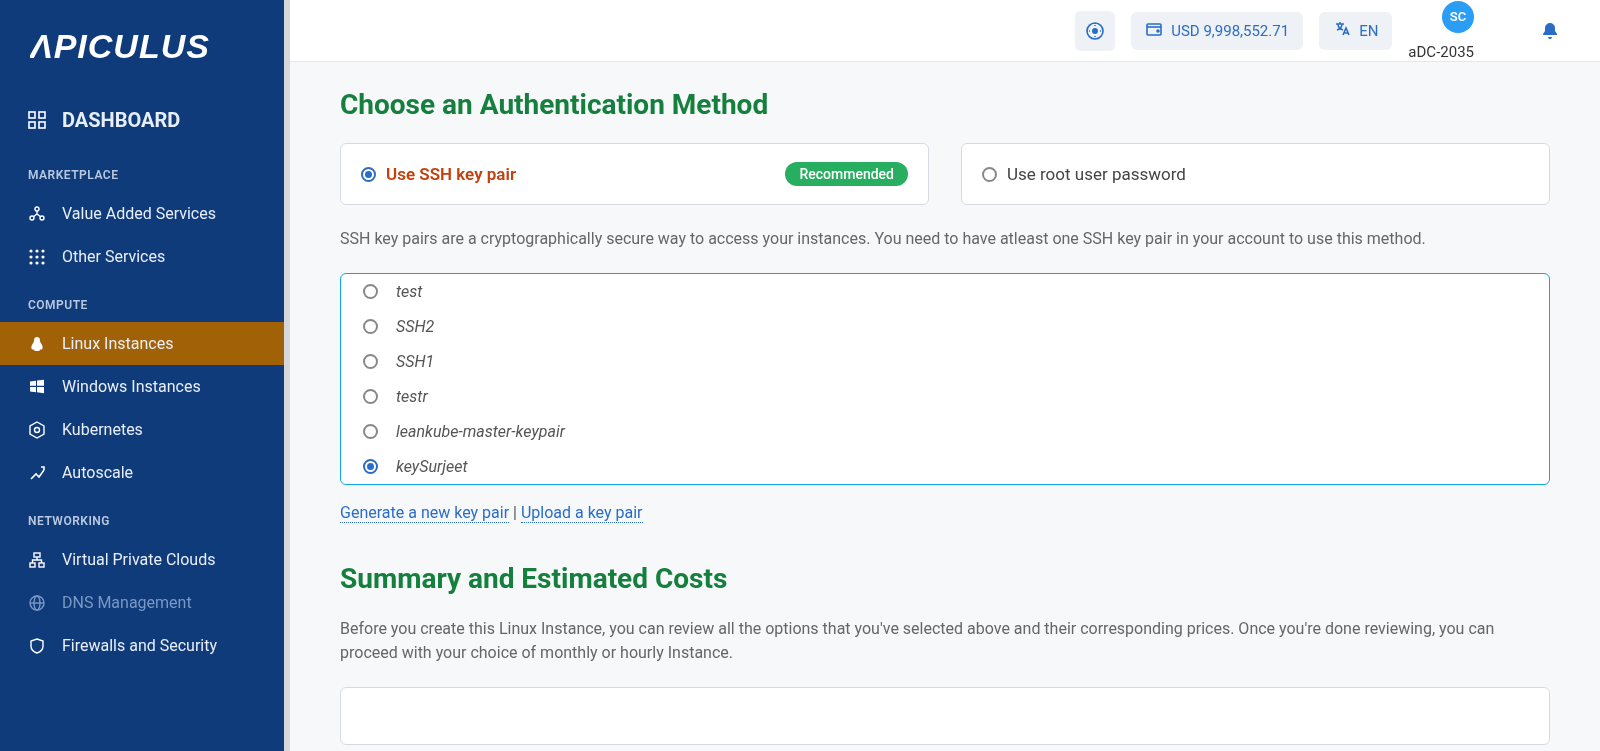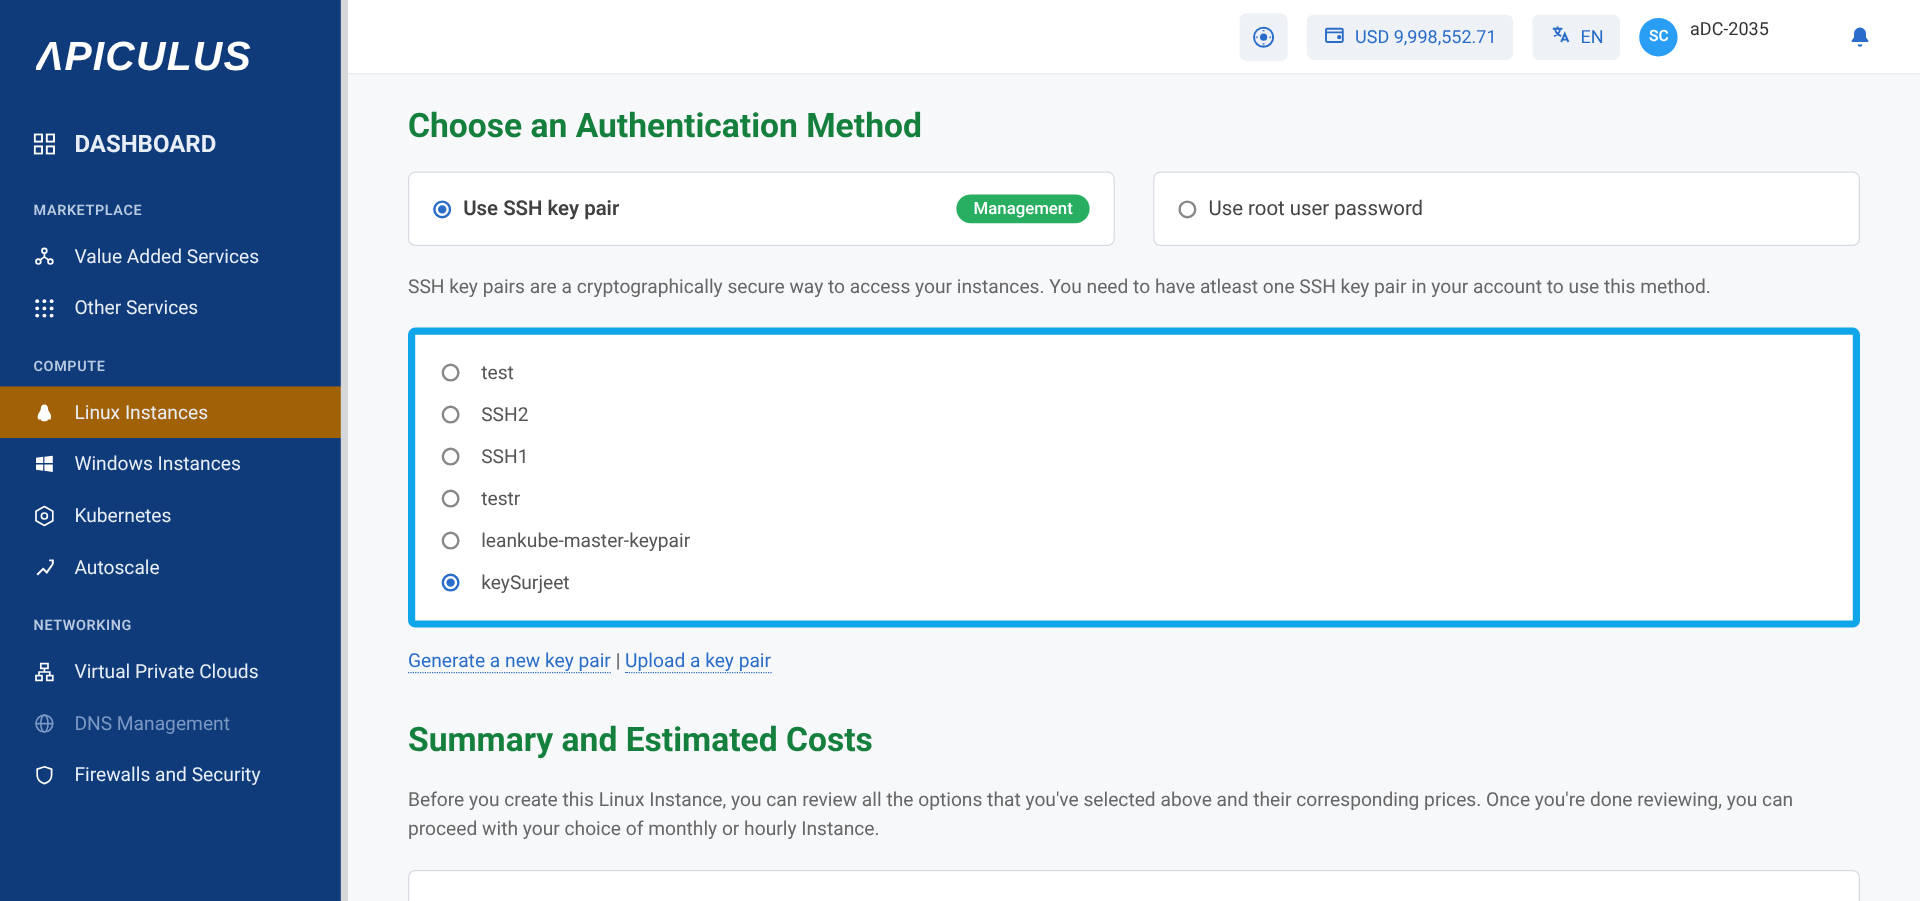--- a/index.html
+++ b/index.html
@@ -16,40 +16,40 @@
 .nav-item.active { background: #a16207; }
 .nav-item.disabled { color: #7a98c4; }
 .nav-group-label { font-size: 12px; font-weight: 600; letter-spacing: 0.5px; color: #b8c9e0; padding: 20px 28px 10px; }
 .nav-icon { width: 18px; height: 18px; display: inline-flex; align-items: center; justify-content: center; flex-shrink: 0; }
 
 
 .header { height: 62px; background: #fff; border-bottom: 1px solid #e5e7eb; display: flex; align-items: center; justify-content: flex-end; padding: 0 30px; gap: 16px; }
 .hdr-pill { background: #eef1f5; border-radius: 6px; padding: 8px 14px; display: flex; align-items: center; gap: 8px; font-size: 15px; color: #2a6dc9; cursor: pointer; }
 .hdr-icon-btn { width: 40px; height: 40px; background: #eef1f5; border-radius: 6px; display: flex; align-items: center; justify-content: center; cursor: pointer; color: #2a6dc9; }
 .avatar { width: 32px; height: 32px; border-radius: 50%; background: #2a9df4; color: #fff; display: flex; align-items: center; justify-content: center; font-size: 13px; font-weight: 600; }
-.user-block { display: flex; align-items: flex-start; gap: 10px; font-size: 15px; color: #333; cursor: pointer; }
+.user-block { display: flex; align-items: flex-end; gap: 10px; font-size: 15px; color: #333; cursor: pointer; flex-direction: column; }
 .bell-btn { width: 40px; height: 40px; display: flex; align-items: center; justify-content: center; cursor: pointer; color: #2a6dc9; margin-left: 40px; }
 
 
 .main { flex: 1; display: flex; flex-direction: column; }
 .content { padding: 26px 50px 40px; }
 .section-title { font-size: 28px; font-weight: 700; color: #15803d; margin-bottom: 22px; }
 
 .auth-options { display: flex; gap: 32px; margin-bottom: 22px; }
 .auth-card { flex: 1; border: 1px solid #d7dbe1; border-radius: 6px; background: #fff; padding: 18px 20px; display: flex; align-items: center; gap: 10px; cursor: pointer; }
 .auth-card .label { font-size: 17px; color: #444; }
-.auth-card.selected .label { color: #404040; font-weight: 600; }
+.auth-card.selected .label { color: #c2410c; font-weight: 600; }
 .badge-reco { margin-left: auto; background: #27ae60; color: #fff; font-size: 14px; padding: 4px 14px; border-radius: 14px; font-weight: 500; }
 .radio-outer { width: 15px; height: 15px; border: 2px solid #888; border-radius: 50%; display: inline-flex; align-items: center; justify-content: center; flex-shrink: 0; }
 .radio-outer.on { border-color: #2a6dc9; }
 .radio-inner { width: 7px; height: 7px; background: #2a6dc9; border-radius: 50%; }
 
 .help-text { font-size: 16px; color: #666; line-height: 1.5; margin-bottom: 22px; }
 
-.ssh-list { border: 6px solid #0ea5e9; border-radius: 6px; background: #fff; padding: 14px 22px; margin-bottom: 18px; }
+.ssh-list { border: 1px solid #0ea5e9; border-radius: 6px; background: #fff; padding: 0 22px; margin-bottom: 18px; font-style: italic; }
 .ssh-item { display: flex; align-items: center; gap: 18px; padding: 8px 0; font-size: 16px; color: #555; cursor: pointer; }
 
 .link-row { font-size: 16px; color: #555; margin-bottom: 40px; }
 .link-row a { color: #2a6dc9; text-decoration: none; border-bottom: 1px dotted #2a6dc9; cursor: pointer; }
 
 .summary-box { border: 1px solid #d7dbe1; border-radius: 6px; background: #fff; padding: 24px; margin-top: 8px; min-height: 58px; }
 </style>
 </head>
 <body>
 
@@ -206,21 +206,21 @@
 
     <div class="content">
       <h2 class="section-title">Choose an Authentication Method</h2>
 
       <div class="auth-options">
         <div class="auth-card selected">
           <span class="radio-outer on">
               <span class="radio-inner"></span>
             </span>
           <span class="label">Use SSH key pair</span>
-          <span class="badge-reco">Management</span>
+          <span class="badge-reco">Recommended</span>
         </div>
         <div class="auth-card">
           <span class="radio-outer"></span>
           <span class="label">Use root user password</span>
         </div>
       </div>
 
       <p class="help-text">SSH key pairs are a cryptographically secure way to access your instances. You need to have atleast one SSH key pair in your account to use this method.</p>
 
       <div class="ssh-list" id="ssh-list">

